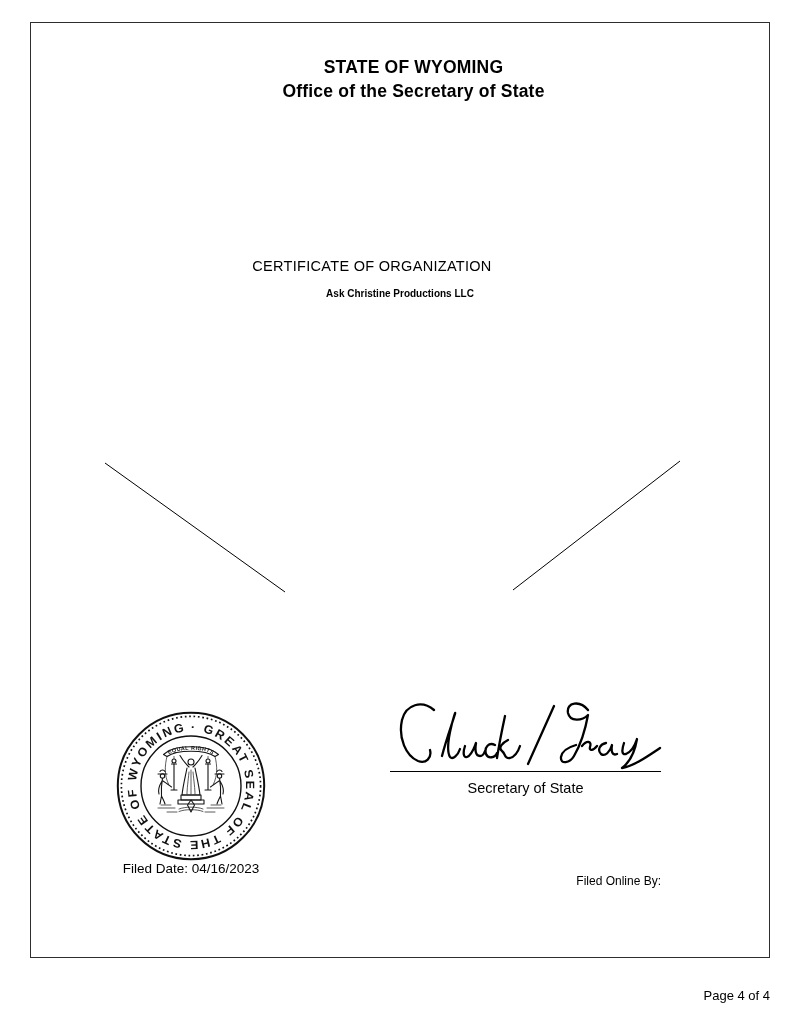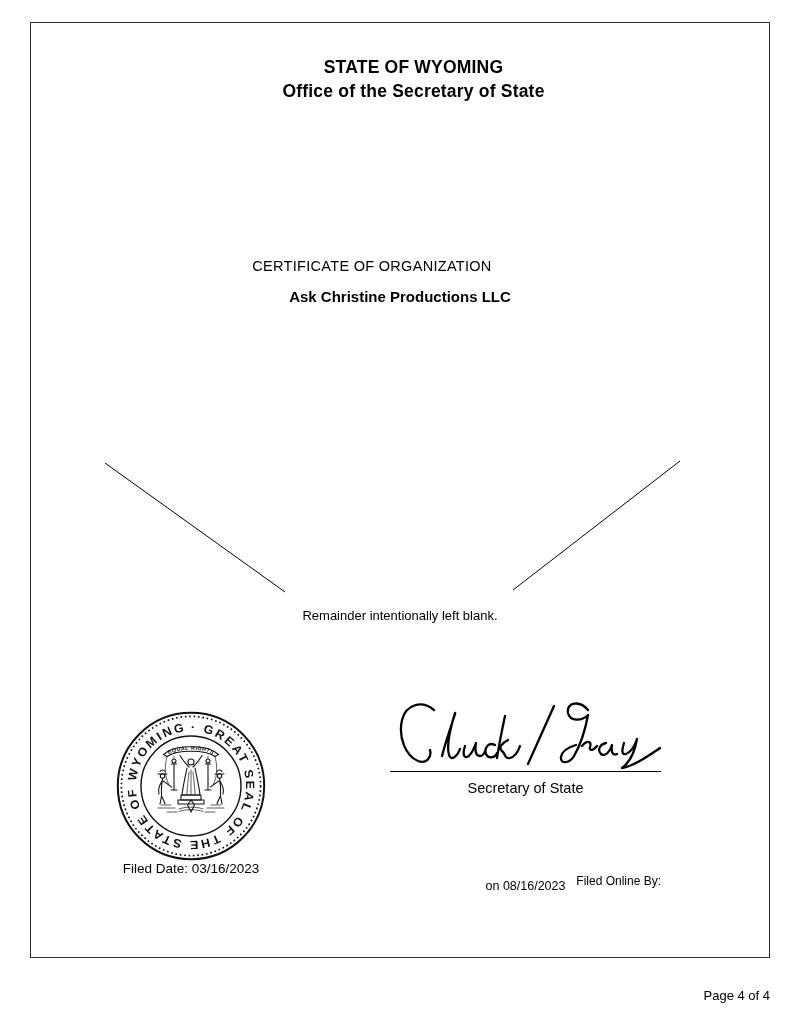--- a/index.html
+++ b/index.html
@@ -30,21 +30,21 @@
   .para-certify { top: 147px; }
   .para-affixed { top: 346px; }
   .para b { font-weight: bold; }
 
   .cert-heading {
     position: absolute; left: 30px; top: 258px; width: 684px;
     text-align: center; font-size: 14.5px; letter-spacing: 0.3px;
   }
   .entity-name {
     position: absolute; left: 30px; top: 288px; width: 740px;
-    text-align: center; font-size: 15px; font-weight: bold;
+    text-align: center; font-size: 10px; font-weight: bold;
   }
 
   .fold-lines { position: absolute; left: 0; top: 455px; width: 800px; height: 145px; }
 
   .remainder-note {
     position: absolute; left: 30px; top: 608px; width: 740px;
     text-align: center; font-size: 13px;
   }
 
   .seal-svg { position: absolute; left: 114px; top: 709px; width: 154px; height: 154px; }
@@ -104,21 +104,20 @@
 
   <div class="cert-heading">CERTIFICATE OF ORGANIZATION</div>
   <div class="entity-name">Ask Christine Productions LLC</div>
 
 
   <svg class="fold-lines" viewBox="0 0 800 145" xmlns="http://www.w3.org/2000/svg">
     <line x1="105" y1="8" x2="285" y2="137" stroke="#000" stroke-width="1"></line>
     <line x1="513" y1="135" x2="680" y2="6" stroke="#000" stroke-width="1"></line>
   </svg>
 
-  <div class="remainder-note">Remainder intentionally left blank.</div>
 
   <svg class="seal-svg" viewBox="-77 -77 154 154" xmlns="http://www.w3.org/2000/svg">
     <circle cx="0" cy="0" r="73.2" fill="none" stroke="#101010" stroke-width="2"></circle>
     <circle cx="0" cy="0" r="69.6" fill="none" stroke="#101010" stroke-width="1.7" stroke-dasharray="1.7 2.7"></circle>
     <circle cx="0" cy="0" r="50" fill="none" stroke="#101010" stroke-width="1.4"></circle>
     <defs>
       <path id="sealTextPath" d="M 0,-55 A 55,55 0 1 1 -0.1,-55"></path>
       <path id="bannerArc" d="M -23,-31 C -13,-38 13,-38 23,-31"></path>
     </defs>
     <text class="seal-ring-text">
@@ -165,37 +164,36 @@
       <path class="seal-line" d="M28.5,-7.8 C29.5,-2 30,4 29.5,10 M28,-5 C25,-3 22,-1 19.5,1 M29,-5 C32,0 33,5 32,8 M29.5,10 L31,18 M29.5,10 C28,13 26.5,16 26,18"></path>
     </g>
 
     <g>
       <path class="seal-line" d="M0,14 L3.5,19 L0,26 L-3.5,19 Z"></path>
       <path class="seal-thin" d="M-12,23 C-6,20.5 6,20.5 12,23 M-12,25.5 C-6,23 6,23 12,25.5"></path>
       <path class="seal-thin" d="M-30,19 L-20,19 M20,19 L30,19 M-33,22 L-16,22 M16,22 L33,22 M-24,26 L-14,26 M14,26 L24,26"></path>
     </g>
   </svg>
 
-  <div class="filed-date">Filed Date: 03/16/2023</div>
+  <div class="filed-date">Filed Date: 04/16/2023</div>
 
   <svg class="signature-svg" role="img" viewBox="0 0 272 80" xmlns="http://www.w3.org/2000/svg" aria-label="Chuck Gray">
     <path class="sig-stroke" d="M42,12 C30,2 14,6 10,22 C6,40 14,58 26,63 C34,66 40,60 38,52
          M50,58 C54,42 60,26 63,16 C64,12 61,20 58,34 C56,44 55,54 58,59 C61,62 66,57 68,51
          M73,48 C71,54 71,60 75,59 C80,57 82,50 84,45 C83,51 83,58 88,58 C90,58 92,56 93,53
          M103,47 C97,44 92,49 94,56 C96,61 103,60 105,55
          M113,18 C110,32 107,47 105,60
          M116,42 C110,45 106,50 110,53 C114,56 112,61 118,60 C122,59 126,54 128,48"></path>
     <path class="sig-stroke" d="M136,66 L162,8"></path>
     <path class="sig-stroke" d="M196,12 C188,2 174,4 176,15 C178,24 190,23 196,17 C194,28 189,46 182,58 C178,65 168,67 169,59 C170,53 177,49 184,47
          M190,48 C195,42 200,43 198,49 C197,53 201,53 205,48
          M214,45 C208,46 205,52 209,56 C213,59 218,54 220,47 C219,53 220,58 225,56
          M232,45 C230,51 229,57 234,56 C239,54 243,47 245,41 C243,53 238,64 230,70 C242,68 256,58 268,50"></path>
   </svg>
 
   <div class="sig-rule"></div>
   <div class="sig-title">Secretary of State</div>
 
   <div class="filed-online-label">Filed Online By:</div>
-  <div class="filed-on-date">on 08/16/2023</div>
 
   <div class="page-number">Page 4 of 4</div>
 
 </div>
 
 </body></html>

